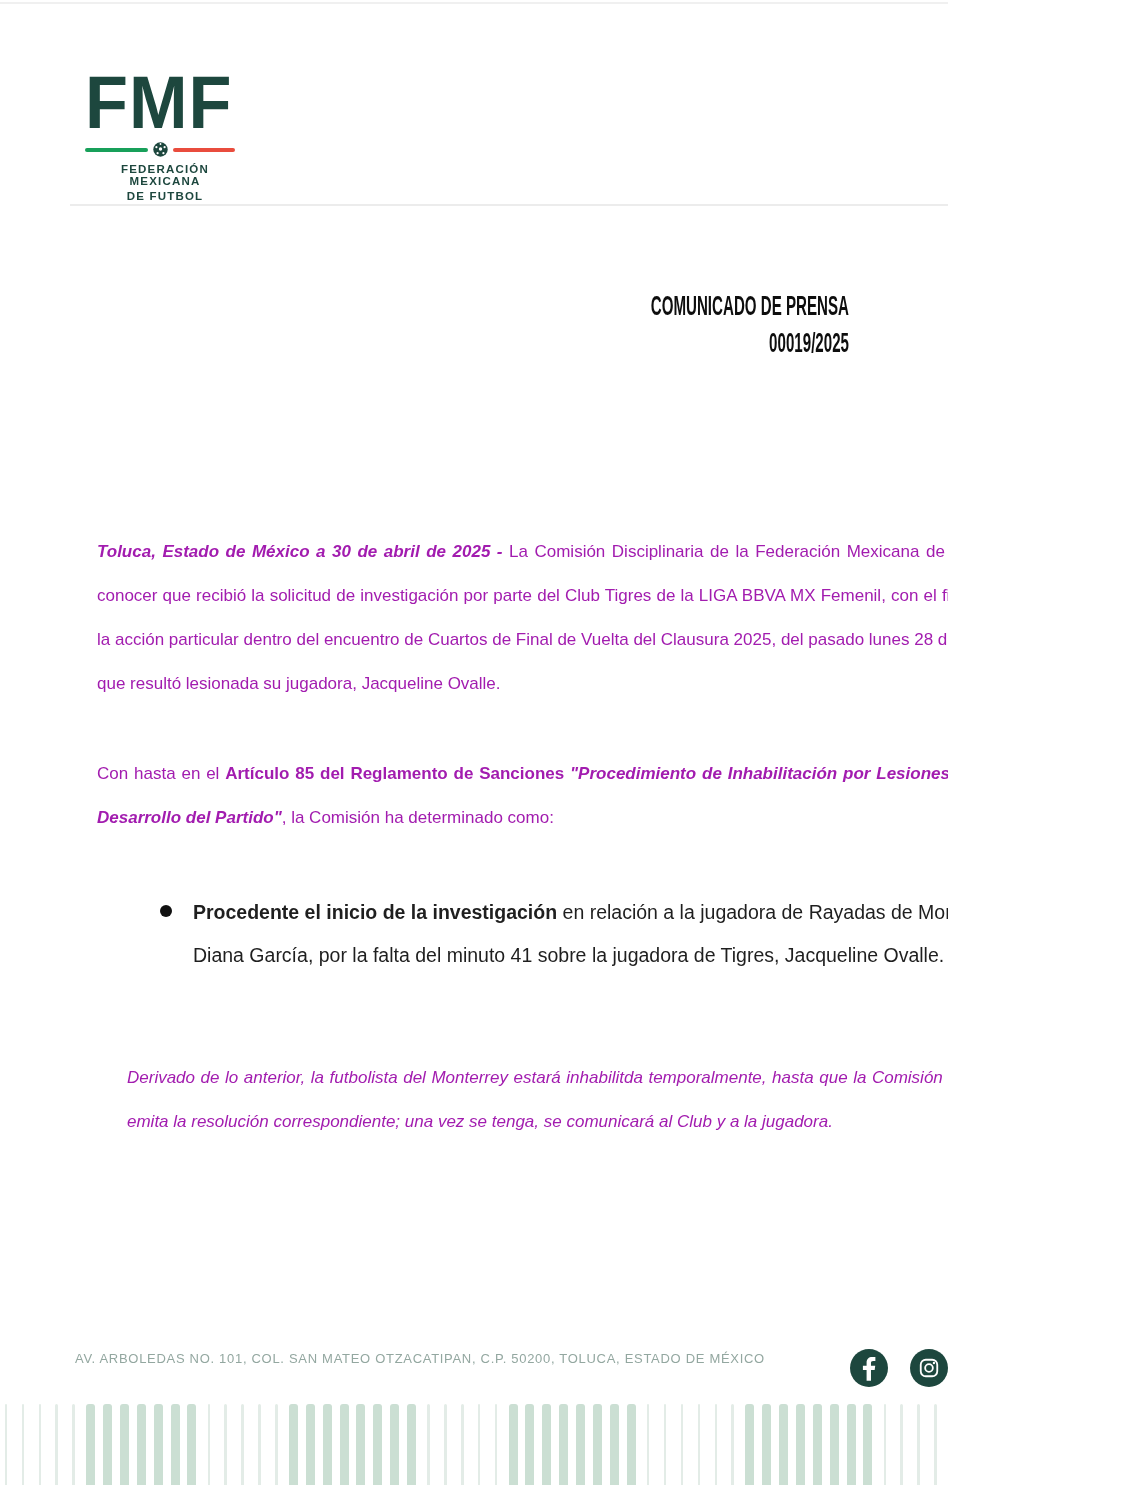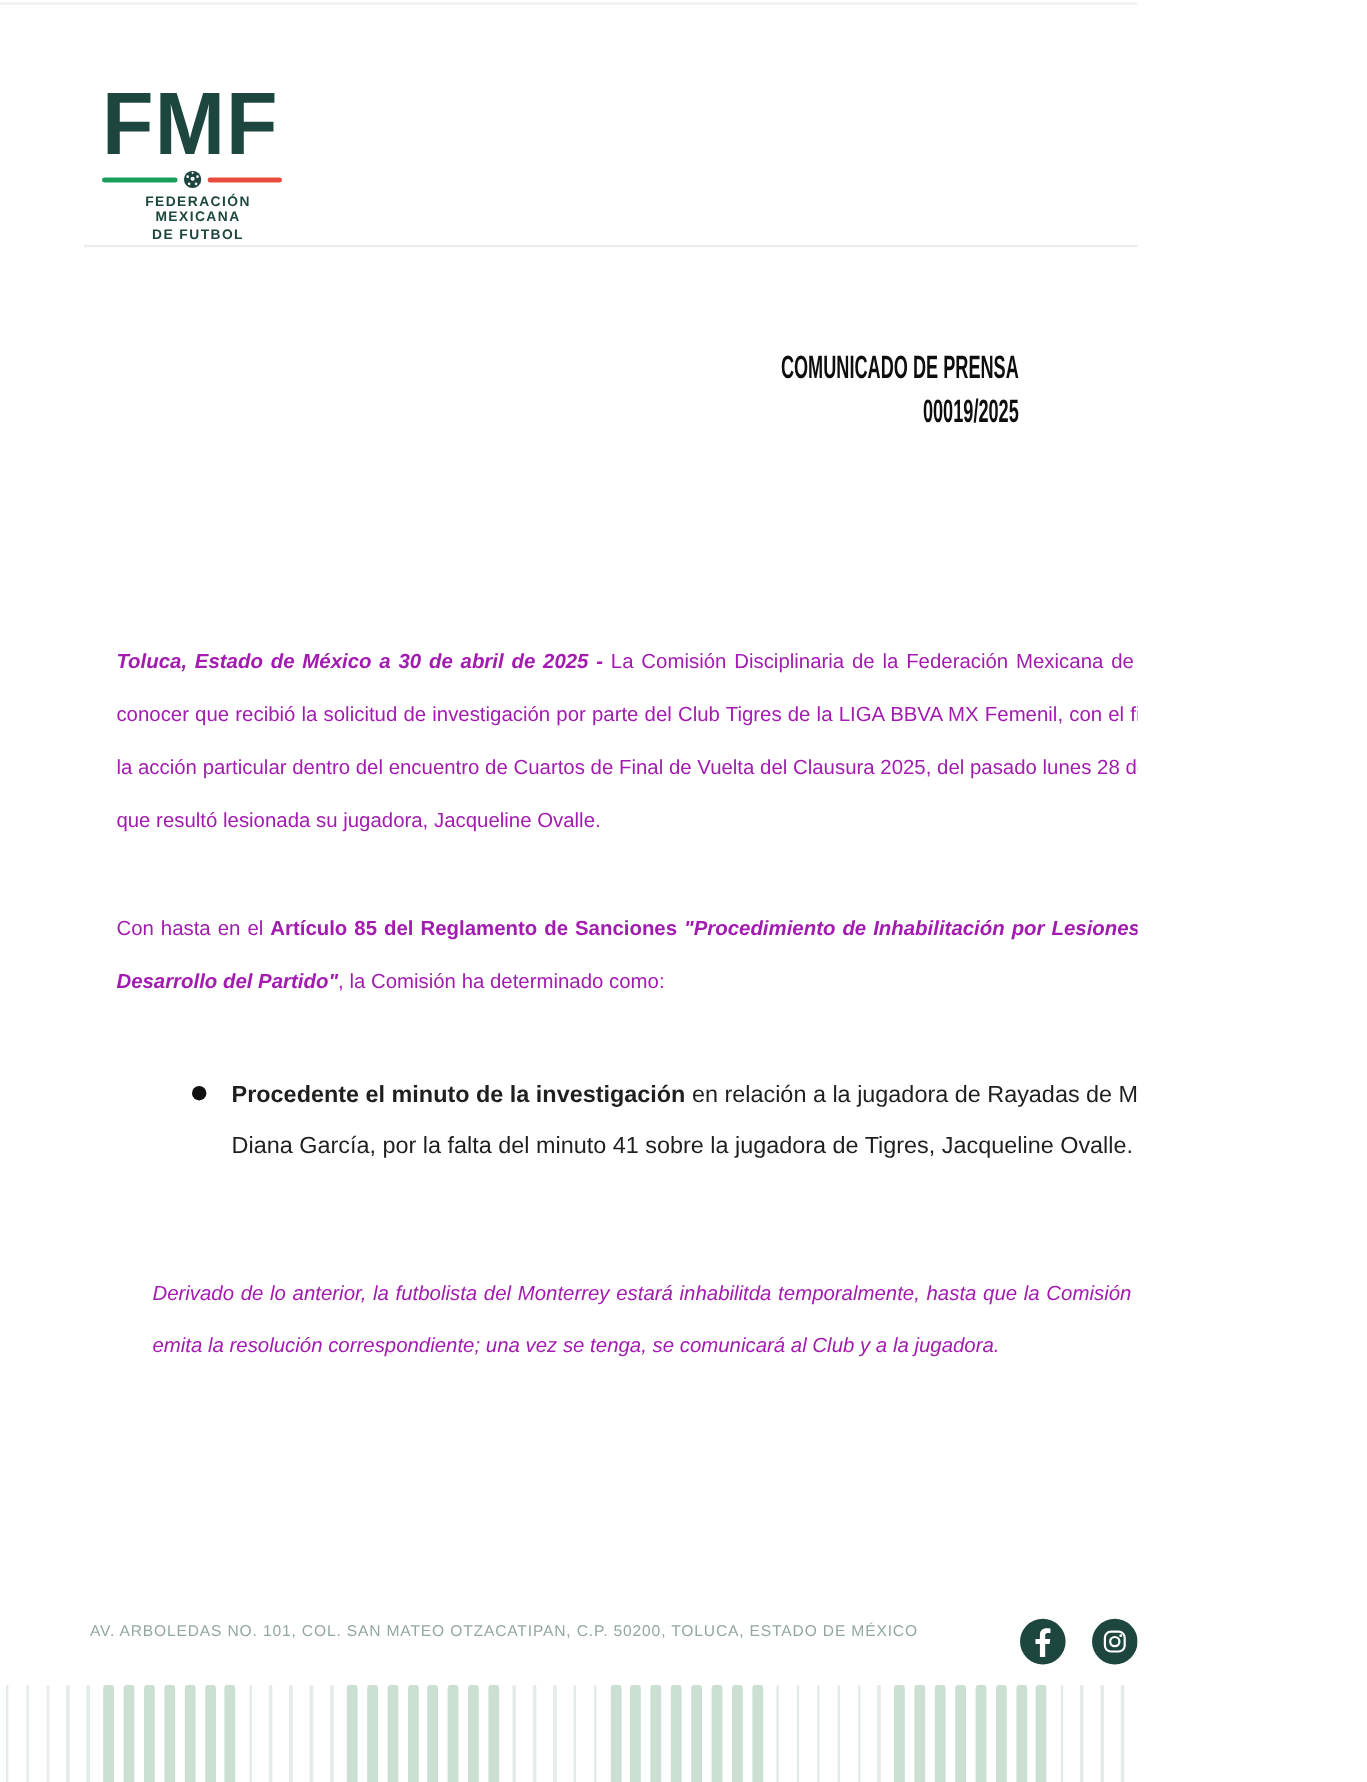--- a/index.html
+++ b/index.html
@@ -109,21 +109,21 @@
     <span class="cond-line">00019/2025</span>
   </div>
 
 
   <p class="body-text para1"><span class="bi">Toluca, Estado de México a 30 de abril de 2025 - </span><span>La Comisión Disciplinaria de la Federación Mexicana de Futbol da a conocer que recibió la solicitud de investigación por parte del Club Tigres de la LIGA BBVA MX Femenil, con el fin de revisar la acción particular dentro del encuentro de Cuartos de Final de Vuelta del Clausura 2025, del pasado lunes 28 de abril, en el que resultó lesionada su jugadora, Jacqueline Ovalle.</span></p>
 
   <p class="body-text para2"><span>Con hasta en el </span><span class="b">Artículo 85 del Reglamento de Sanciones </span><span class="bi">"Procedimiento de Inhabilitación por Lesiones Durante el Desarrollo del Partido"</span><span>, la Comisión ha determinado como:</span></p>
 
   <div class="bullet-item">
     <span class="bullet-marker"></span>
-    <span class="bullet-text"><span class="b">Procedente el minuto de la investigación</span><span> en relación a la jugadora de Rayadas de Monterrey, Diana García, por la falta del minuto 41 sobre la jugadora de Tigres, Jacqueline Ovalle.</span></span>
+    <span class="bullet-text"><span class="b">Procedente el inicio de la investigación</span><span> en relación a la jugadora de Rayadas de Monterrey, Diana García, por la falta del minuto 41 sobre la jugadora de Tigres, Jacqueline Ovalle.</span></span>
   </div>
 
   <p class="body-text para3">Derivado de lo anterior, la futbolista del Monterrey estará inhabilitda temporalmente, hasta que la Comisión Disciplinaria emita la resolución correspondiente; una vez se tenga, se comunicará al Club y a la jugadora.</p>
 
   <div class="footer-address">AV. ARBOLEDAS NO. 101, COL. SAN MATEO OTZACATIPAN, C.P. 50200, TOLUCA, ESTADO DE MÉXICO</div>
 
   <div class="social">
     <div class="social-circle">
       <svg width="34" height="34" viewBox="0 0 24 24">
         <path fill="#ffffff" d="M13.4 21v-7.6h2.6l.4-3h-3V8.5c0-.9.3-1.5 1.6-1.5h1.5V4.3c-.3 0-1.2-.1-2.3-.1-2.3 0-3.9 1.4-3.9 4v2.2H7.7v3h2.6V21h3.1z"></path>

